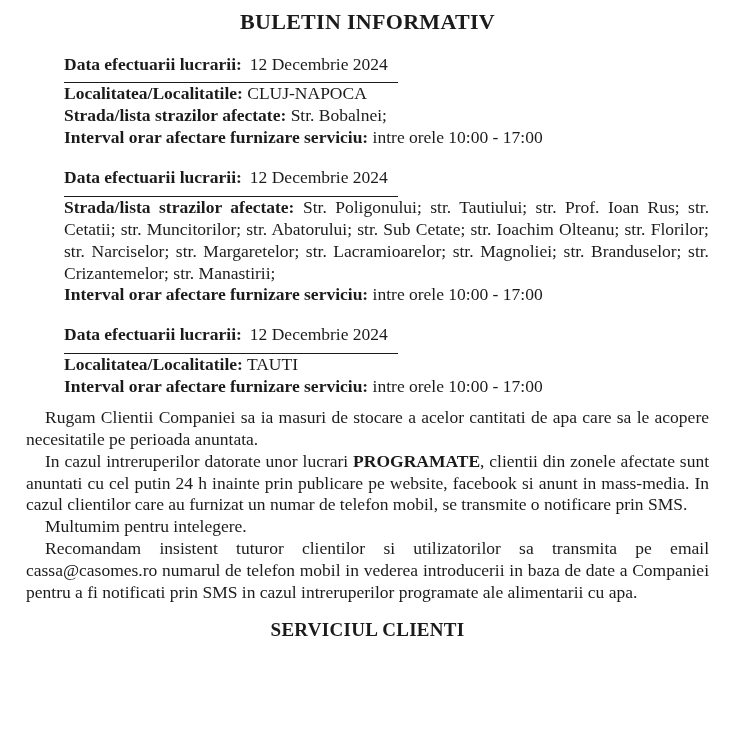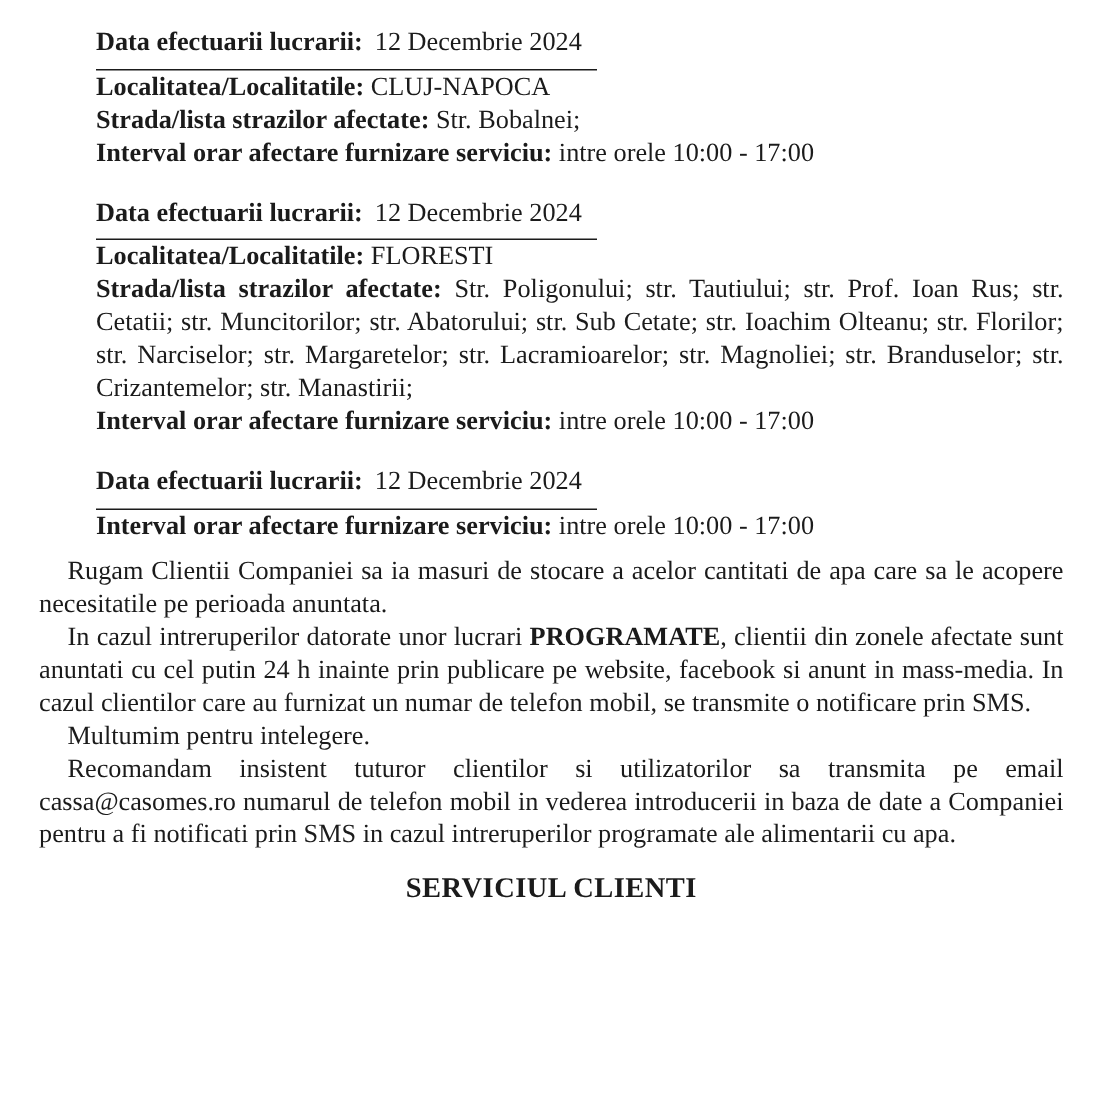--- a/index.html
+++ b/index.html
@@ -64,40 +64,41 @@
     font-size: 19px;
     font-weight: bold;
     letter-spacing: 0.3px;
   }
 </style>
 </head>
 <body>
 
 <div class="page">
 
+  <h1 class="doc-title">BULETIN INFORMATIV</h1>
 
 
   <div class="sections">
 
     <div class="section">
       <div class="line"><span class="dateline"><b>Data efectuarii lucrarii:</b><span class="date-value">12 Decembrie 2024</span></span></div>
       <div class="line"><b>Localitatea/Localitatile:</b> <span>CLUJ-NAPOCA</span></div>
       <div class="line"><b>Strada/lista strazilor afectate:</b> <span>Str. Bobalnei;</span></div>
       <div class="line"><b>Interval orar afectare furnizare serviciu:</b> <span>intre orele 10:00 - 17:00</span></div>
     </div>
 
     <div class="section">
       <div class="line"><span class="dateline"><b>Data efectuarii lucrarii:</b><span class="date-value">12 Decembrie 2024</span></span></div>
-      <div class="line"><b>Localitatea/Localitatile:</b> <span>FLORESTI</span></div>
       <div class="line"><b>Strada/lista strazilor afectate:</b> <span>Str. Poligonului; str. Tautiului; str. Prof. Ioan Rus; str. Cetatii; str. Muncitorilor; str. Abatorului; str. Sub Cetate; str. Ioachim Olteanu; str. Florilor; str. Narciselor; str. Margaretelor; str. Lacramioarelor; str. Magnoliei; str. Branduselor; str. Crizantemelor; str. Manastirii;</span></div>
       <div class="line"><b>Interval orar afectare furnizare serviciu:</b> <span>intre orele 10:00 - 17:00</span></div>
     </div>
 
     <div class="section">
       <div class="line"><span class="dateline"><b>Data efectuarii lucrarii:</b><span class="date-value">12 Decembrie 2024</span></span></div>
+      <div class="line"><b>Localitatea/Localitatile:</b> <span>TAUTI</span></div>
       <div class="line"><b>Interval orar afectare furnizare serviciu:</b> <span>intre orele 10:00 - 17:00</span></div>
     </div>
 
   </div>
 
   <div class="closing">
     <p class="para">Rugam Clientii Companiei sa ia masuri de stocare a acelor cantitati de apa care sa le acopere necesitatile pe perioada anuntata.</p>
     <p class="para"><span>In cazul intreruperilor datorate unor lucrari </span><b>PROGRAMATE</b><span>, clientii din zonele afectate sunt anuntati cu cel putin 24 h inainte prin publicare pe website, facebook si anunt in mass-media. In cazul clientilor care au furnizat un numar de telefon mobil, se transmite o notificare prin SMS.</span></p>
     <p class="para">Multumim pentru intelegere.</p>
     <p class="para">Recomandam insistent tuturor clientilor si utilizatorilor sa transmita pe email cassa@casomes.ro numarul de telefon mobil in vederea introducerii in baza de date a Companiei pentru a fi notificati prin SMS in cazul intreruperilor programate ale alimentarii cu apa.</p>

